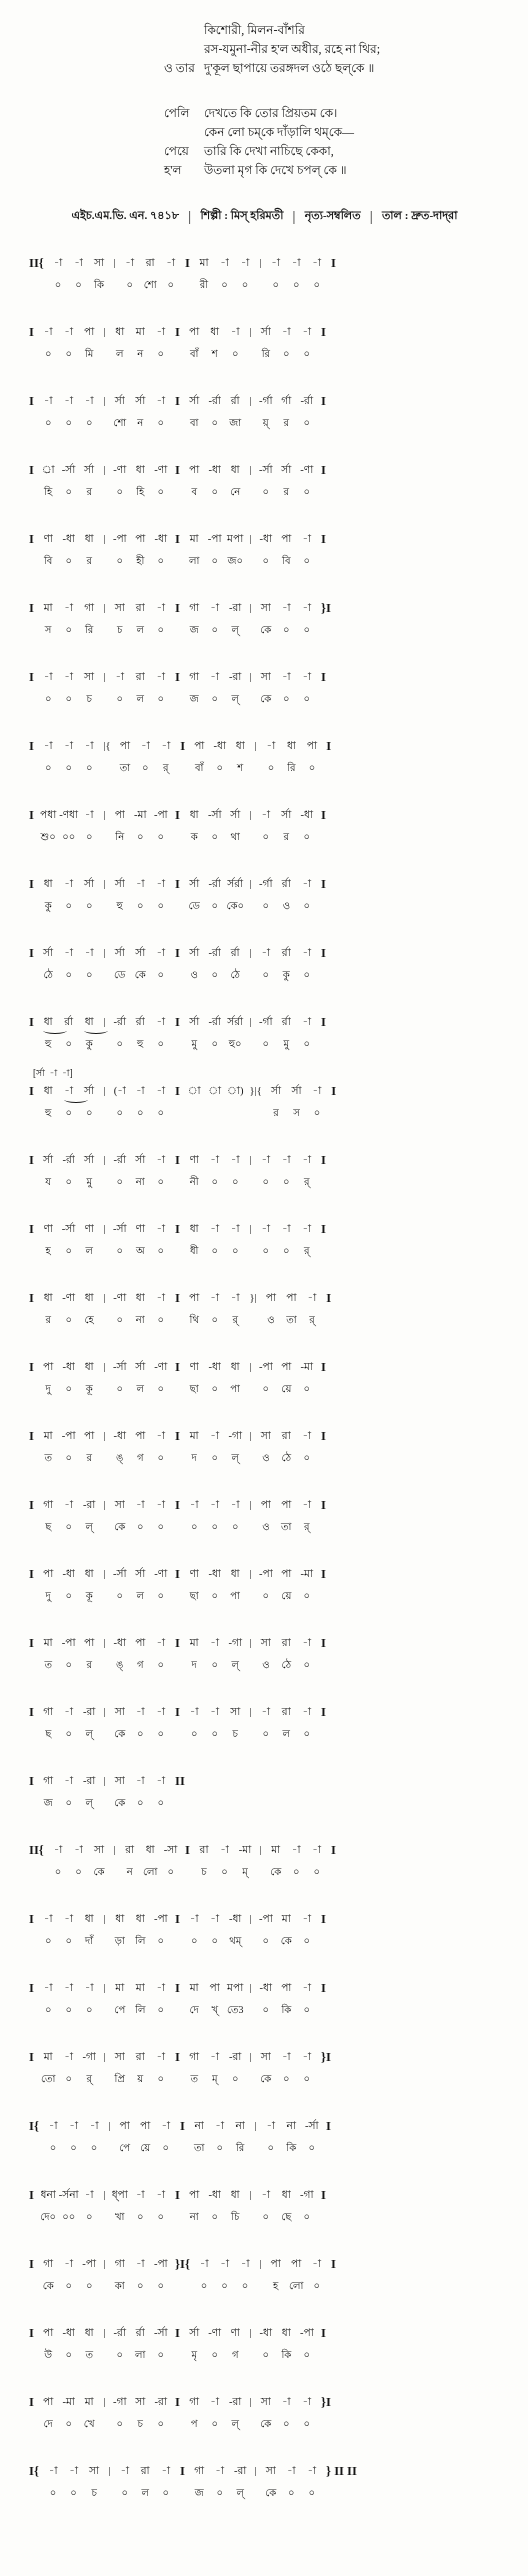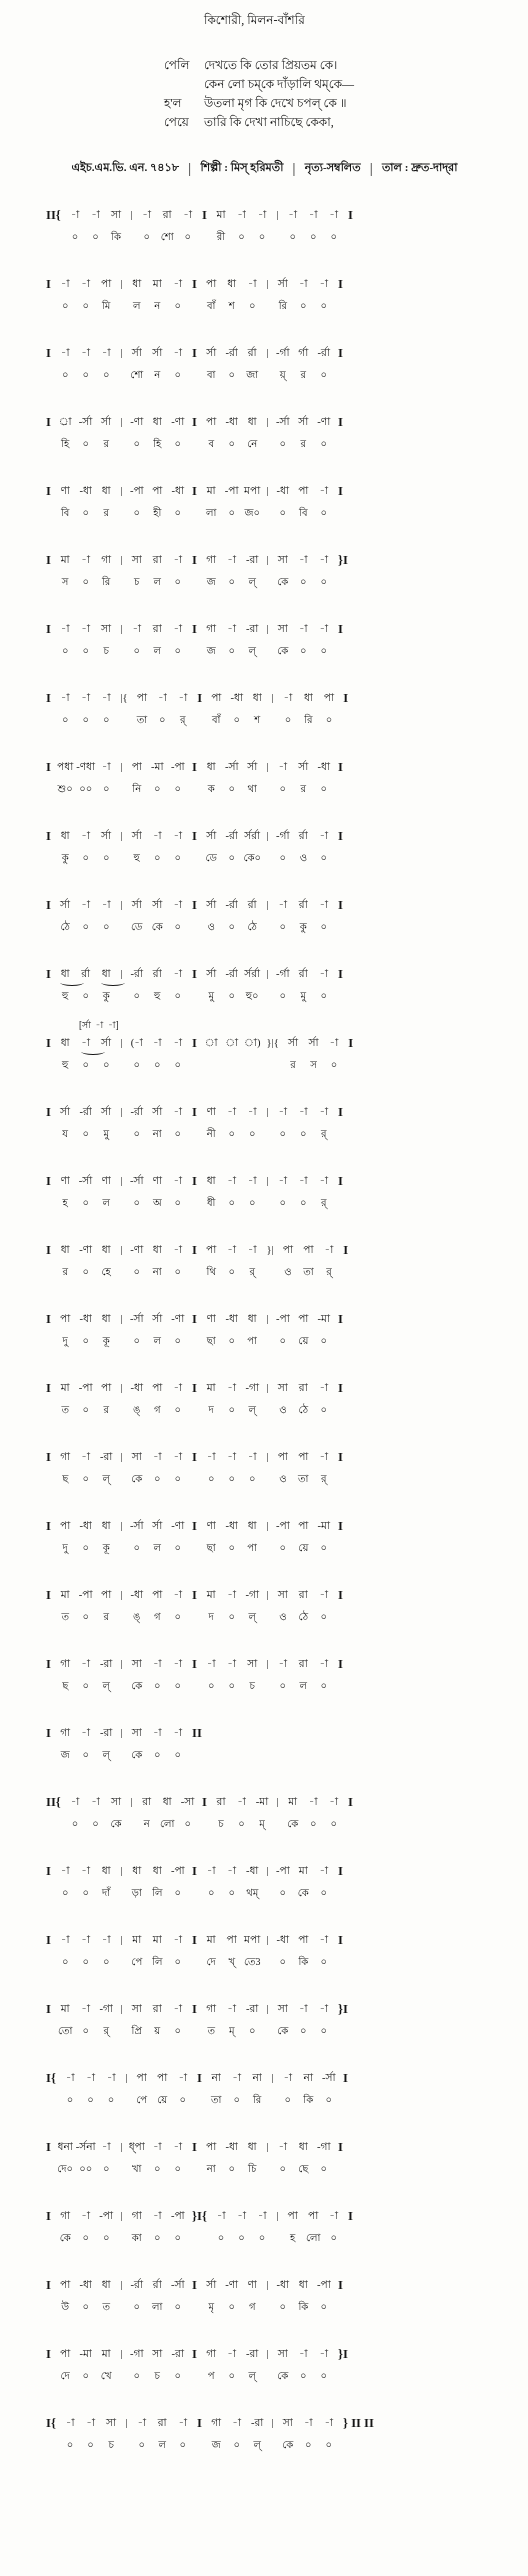--- a/index.html
+++ b/index.html
@@ -4,34 +4,34 @@
 <style>
   html,body{margin:0;padding:0;}
   body{
     width:529px; height:2576px;
     background:#fdfdfb;
     color:#161616;
     font-family:"Liberation Serif", serif;
     overflow:hidden;
   }
   
-  .lyrics{ padding-top:11px; margin-left:164px; font-size:12px; }
+  .lyrics{ padding-top:21px; margin-left:164px; font-size:12px; }
   .stanza{ margin-bottom:26.4px; }
   .lrow{ display:flex; line-height:19px; }
   .llabel{ width:40px; flex:none; }
   .ltext{ flex:none; white-space:nowrap; }
   
   .meta{
     display:flex; justify-content:center; align-items:center;
     font-size:11.2px; font-weight:bold; gap:0;
   }
   .meta .mpart{ padding:0 6.6px; white-space:nowrap; }
   .meta .mdiv{ font-weight:normal; font-size:14.5px; padding:0 2.6px; }
   
-  .notation{ margin-top:30px; margin-left:42px; }
+  .notation{ margin-top:30px; margin-left:25px; }
   .nline{ position:relative; margin-bottom:32px; height:37px; }
   .nline.haspre{ margin-top:20px; }
   .nrow{ display:flex; align-items:flex-start; }
   .bar{
     font-weight:bold; font-size:12.6px; line-height:14px;
     padding:0 4px; white-space:nowrap; flex:none;
   }
   .bar.thin{ font-weight:normal; font-size:10.6px; }
   .ncol{
     width:20.5px; flex:none; position:relative;
@@ -41,50 +41,58 @@
   .lyr{ font-size:10px; line-height:12px; margin-top:9.3px; white-space:nowrap; }
   .slur{
     position:absolute; top:12px; left:5.3px;
     width:24px; height:6px;
     border-bottom:1.3px solid #161616;
     border-bottom-left-radius:100% 100%;
     border-bottom-right-radius:100% 100%;
     pointer-events:none;
   }
   .pre{
-    position:absolute; top:-18px; left:37px;
+    position:absolute; top:-18px; left:8px;
     font-size:9.3px; white-space:pre;text-align:center;
   }
 </style>
 </head>
 <body>
 
 <div class="lyrics" id="lyrics">
     <div class="stanza">
       <div class="lrow">
         <span class="llabel"></span>
         <span class="ltext">কিশোরী, মিলন-বাঁশরি</span>
       </div>
+      <div class="lrow">
+        <span class="llabel"></span>
+        <span class="ltext">রস-যমুনা-নীর হ'ল অধীর, রহে না থির;</span>
+      </div>
+      <div class="lrow">
+        <span class="llabel">ও তার</span>
+        <span class="ltext">দু'কূল ছাপায়ে তরঙ্গদল ওঠে ছল্‌কে ॥</span>
+      </div>
     </div>
     <div class="stanza">
       <div class="lrow">
         <span class="llabel">পেলি</span>
         <span class="ltext">দেখতে কি তোর প্রিয়তম কে।</span>
       </div>
       <div class="lrow">
         <span class="llabel"></span>
         <span class="ltext">কেন লো চম্‌কে দাঁড়ালি থম্‌কে—</span>
       </div>
       <div class="lrow">
+        <span class="llabel">পেয়ে</span>
+        <span class="ltext">তারি কি দেখা নাচিছে কেকা,</span>
+      </div>
+      <div class="lrow">
         <span class="llabel">হ'ল</span>
         <span class="ltext">উতলা মৃগ কি দেখে চপল্‌ কে ॥</span>
-      </div>
-      <div class="lrow">
-        <span class="llabel">পেয়ে</span>
-        <span class="ltext">তারি কি দেখা নাচিছে কেকা,</span>
       </div>
     </div>
   </div>
 
 <div class="meta" id="meta">
     <span class="mpart">এইচ.এম.ভি. এন. ৭৪১৮</span>
     <span class="mdiv">|</span>
     <span class="mpart">শিল্পী : মিস্ হরিমতী</span>
     <span class="mdiv">|</span>
     <span class="mpart">নৃত্য-সম্বলিত</span>

